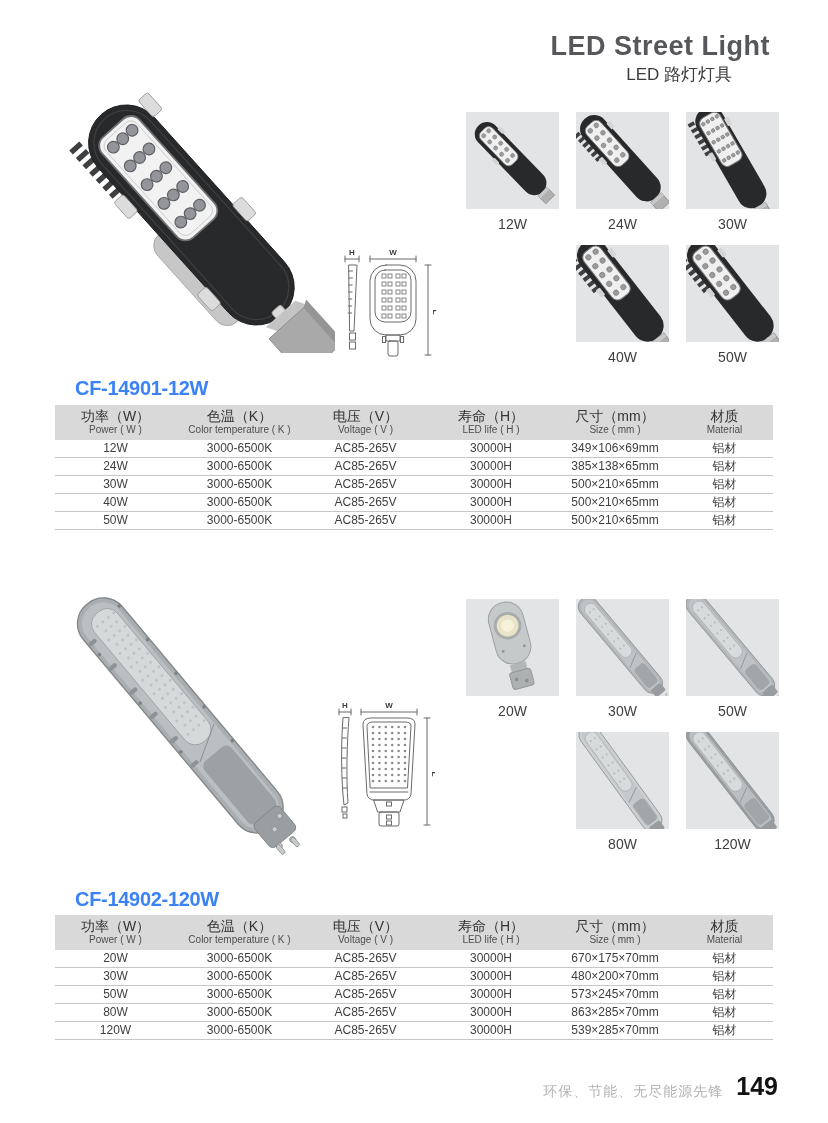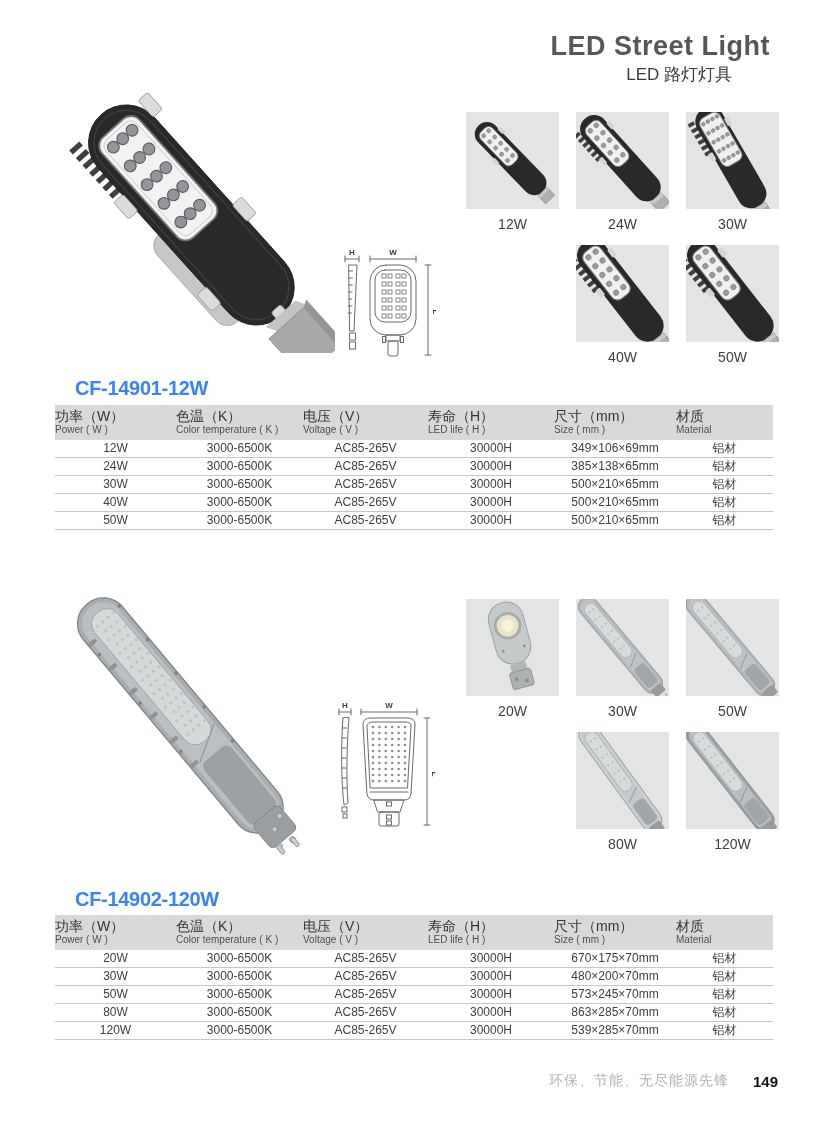--- a/index.html
+++ b/index.html
@@ -28,30 +28,30 @@
   .thumb-label{font-size:14px;color:#3f3f3f;padding:7px 0 13px;line-height:16px;}
 
   .model{position:absolute;left:75px;font-size:20px;font-weight:bold;color:#3b82f6;letter-spacing:-0.3px;}
   .model1{top:377px;}
   .model2{top:888px;}
 
   .spec-table{position:absolute;left:55px;width:718px;border-collapse:collapse;table-layout:fixed;}
   .table1{top:405px;}
   .table2{top:915px;}
   .spec-table thead th{background:var(--table-header-bg,#d9d9d9);font-weight:normal;
-    padding:3px 0 4px;text-align:left;}
+    padding:3px 0 4px;text-align:center;}
   .spec-table th .zh{display:block;font-size:14px;line-height:16px;color:#333;}
   .spec-table th .en{display:block;font-size:10px;line-height:12px;color:#4e4e4e;}
   .spec-table tbody td{height:17px;line-height:17px;font-size:12px;color:#3e3e3e;
     text-align:center;padding:0;border-bottom:1px solid var(--row-line,#c6c6c6);
     white-space:nowrap;overflow:hidden;}
 
-  .footer{position:absolute;top:1072px;right:50px;display:flex;align-items:flex-end;gap:24px;}
+  .footer{position:absolute;top:1072px;right:50px;display:flex;align-items:flex-end;gap:13px;}
   .slogan{font-size:14px;color:var(--footer-gray,#b3b3b3);letter-spacing:1px;}
-  .pagenum{font-size:15px;font-weight:bold;color:#121212;}
+  .pagenum{font-size:25px;font-weight:bold;color:#121212;}
 
   .dimtext{font-size:8px;font-weight:bold;fill:#3b3b3b;}
   svg{display:block;}
 </style>
 </head>
 <body>
 
 <div class="page">
 
   <div class="page-title">LED Street Light</div>

